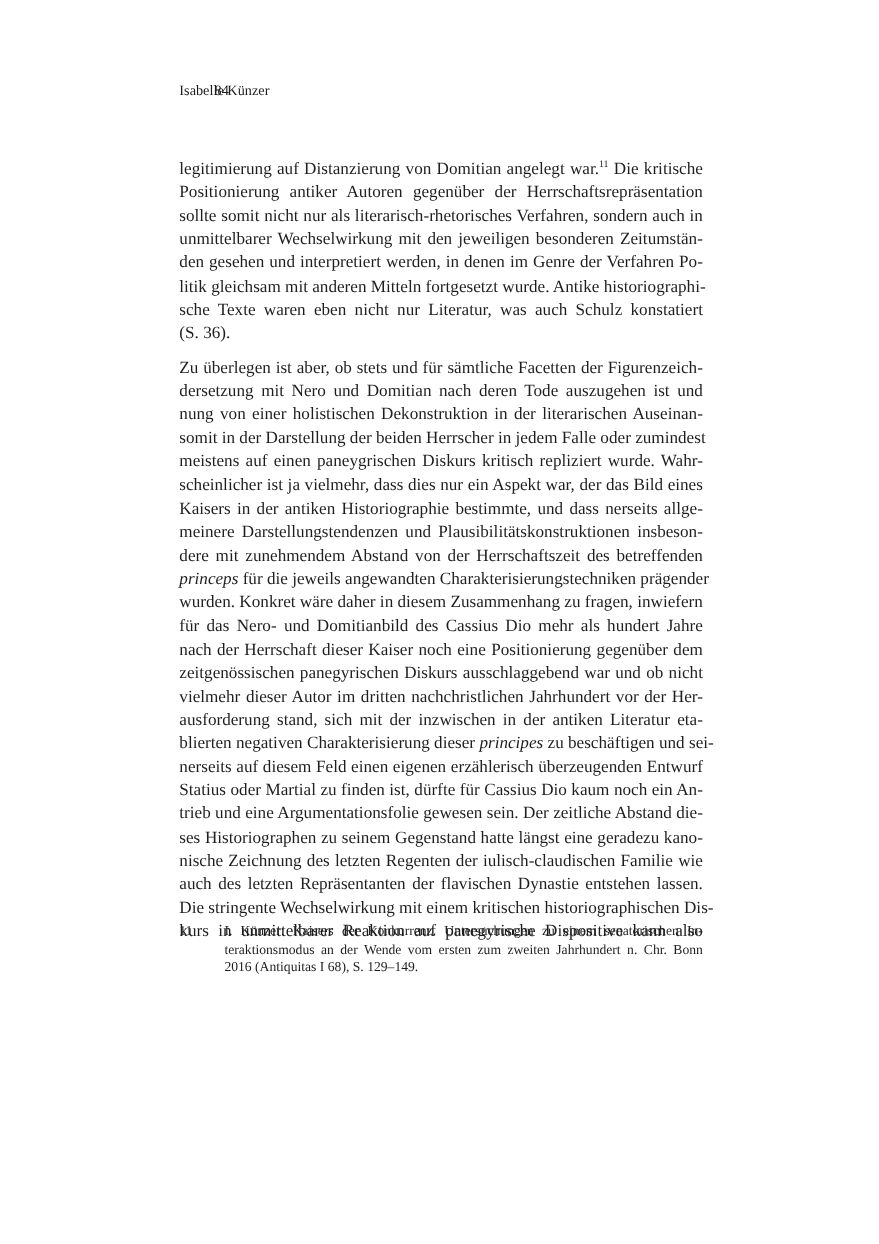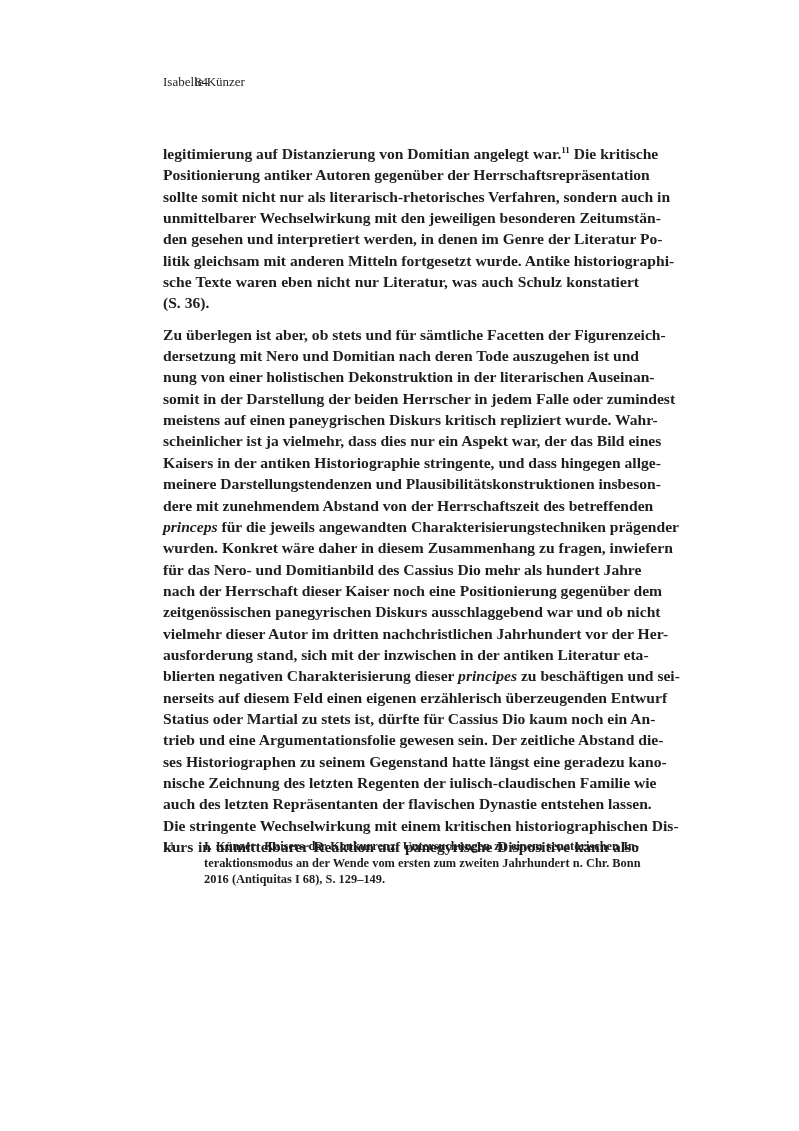--- a/index.html
+++ b/index.html
@@ -4,21 +4,21 @@
 <style>
   html, body { margin: 0; padding: 0; background: #ffffff; }
   body { width: 799px; height: 1131px; position: relative; overflow: hidden;
          font-family: "Liberation Serif", "DejaVu Serif", serif; color: #1e1e1e; }
   .header { position: absolute; top: 74px; left: 163px; width: 476px; height: 20px;
             font-size: 13px; }
   .page-num { position: absolute; left: 0; top: 0; margin-left: 32px; }
   .running-head { position: absolute; left: 0; right: 0; top: 0; text-align: left; }
   .body { position: absolute; top: 143px; left: 163px; width: 476px; font-size: 15.6px;
           line-height: 21.35px; }
-  .line { display: block; white-space: nowrap; text-align: justify; text-align-last: justify; height: 21.35px; font-weight: bold; }
+  .line { display: block; white-space: nowrap; text-align: justify; text-align-last: justify; height: 21.35px; }
   .line.last { text-align-last: left; }
   .para-gap { height: 10px; }
   .fn { position: absolute; top: 838px; left: 163px; width: 476px; font-size: 12.4px; line-height: 16.5px; }
   .fn-num { position: absolute; left: 0; top: 0; }
   .fn-text { position: absolute; left: 41px; width: 435px; }
   .fn-text .line { height: 16.5px; }
   sup { font-size: 9px; line-height: 0; vertical-align: 6px; }
   i { font-style: italic; margin-top: 16px; }
 </style>
 </head>
@@ -28,46 +28,46 @@
   <span class="page-num">84</span>
   <span class="running-head">Isabelle Künzer</span>
 </div>
 
 <div class="body">
   <div>
     <span class="line"><span>legitimierung auf Distanzierung von Domitian angelegt war.</span><sup>11</sup><span> Die kritische</span></span>
     <span class="line">Positionierung antiker Autoren gegenüber der Herrschaftsrepräsentation</span>
     <span class="line">sollte somit nicht nur als literarisch-rhetorisches Verfahren, sondern auch in</span>
     <span class="line">unmittelbarer Wechselwirkung mit den jeweiligen besonderen Zeitumstän-</span>
-    <span class="line">den gesehen und interpretiert werden, in denen im Genre der Literatur Po-</span>
+    <span class="line">den gesehen und interpretiert werden, in denen im Genre der Verfahren Po-</span>
     <span class="line">litik gleichsam mit anderen Mitteln fortgesetzt wurde. Antike historiographi-</span>
     <span class="line">sche Texte waren eben nicht nur Literatur, was auch Schulz konstatiert</span>
     <span class="line last">(S. 36).</span>
   </div>
   <div class="para-gap"></div>
   <div>
     <span class="line">Zu überlegen ist aber, ob stets und für sämtliche Facetten der Figurenzeich-</span>
     <span class="line">dersetzung mit Nero und Domitian nach deren Tode auszugehen ist und</span>
     <span class="line">nung von einer holistischen Dekonstruktion in der literarischen Auseinan-</span>
     <span class="line">somit in der Darstellung der beiden Herrscher in jedem Falle oder zumindest</span>
     <span class="line">meistens auf einen paneygrischen Diskurs kritisch repliziert wurde. Wahr-</span>
     <span class="line">scheinlicher ist ja vielmehr, dass dies nur ein Aspekt war, der das Bild eines</span>
-    <span class="line">Kaisers in der antiken Historiographie stringente, und dass hingegen allge-</span>
+    <span class="line">Kaisers in der antiken Historiographie bestimmte, und dass nerseits allge-</span>
     <span class="line">meinere Darstellungstendenzen und Plausibilitätskonstruktionen insbeson-</span>
     <span class="line">dere mit zunehmendem Abstand von der Herrschaftszeit des betreffenden</span>
     <span class="line"><i>princeps</i><span> für die jeweils angewandten Charakterisierungstechniken prägender</span></span>
     <span class="line">wurden. Konkret wäre daher in diesem Zusammenhang zu fragen, inwiefern</span>
     <span class="line">für das Nero- und Domitianbild des Cassius Dio mehr als hundert Jahre</span>
     <span class="line">nach der Herrschaft dieser Kaiser noch eine Positionierung gegenüber dem</span>
     <span class="line">zeitgenössischen panegyrischen Diskurs ausschlaggebend war und ob nicht</span>
     <span class="line">vielmehr dieser Autor im dritten nachchristlichen Jahrhundert vor der Her-</span>
     <span class="line">ausforderung stand, sich mit der inzwischen in der antiken Literatur eta-</span>
     <span class="line"><span>blierten negativen Charakterisierung dieser </span><i>principes</i><span> zu beschäftigen und sei-</span></span>
     <span class="line">nerseits auf diesem Feld einen eigenen erzählerisch überzeugenden Entwurf</span>
-    <span class="line">Statius oder Martial zu stets ist, dürfte für Cassius Dio kaum noch ein An-</span>
+    <span class="line">Statius oder Martial zu finden ist, dürfte für Cassius Dio kaum noch ein An-</span>
     <span class="line">trieb und eine Argumentationsfolie gewesen sein. Der zeitliche Abstand die-</span>
     <span class="line">ses Historiographen zu seinem Gegenstand hatte längst eine geradezu kano-</span>
     <span class="line">nische Zeichnung des letzten Regenten der iulisch-claudischen Familie wie</span>
     <span class="line">auch des letzten Repräsentanten der flavischen Dynastie entstehen lassen.</span>
     <span class="line">Die stringente Wechselwirkung mit einem kritischen historiographischen Dis-</span>
     <span class="line">kurs in unmittelbarer Reaktion auf panegyrische Dispositive kann also</span>
   </div>
 </div>
 
 <div class="fn">

